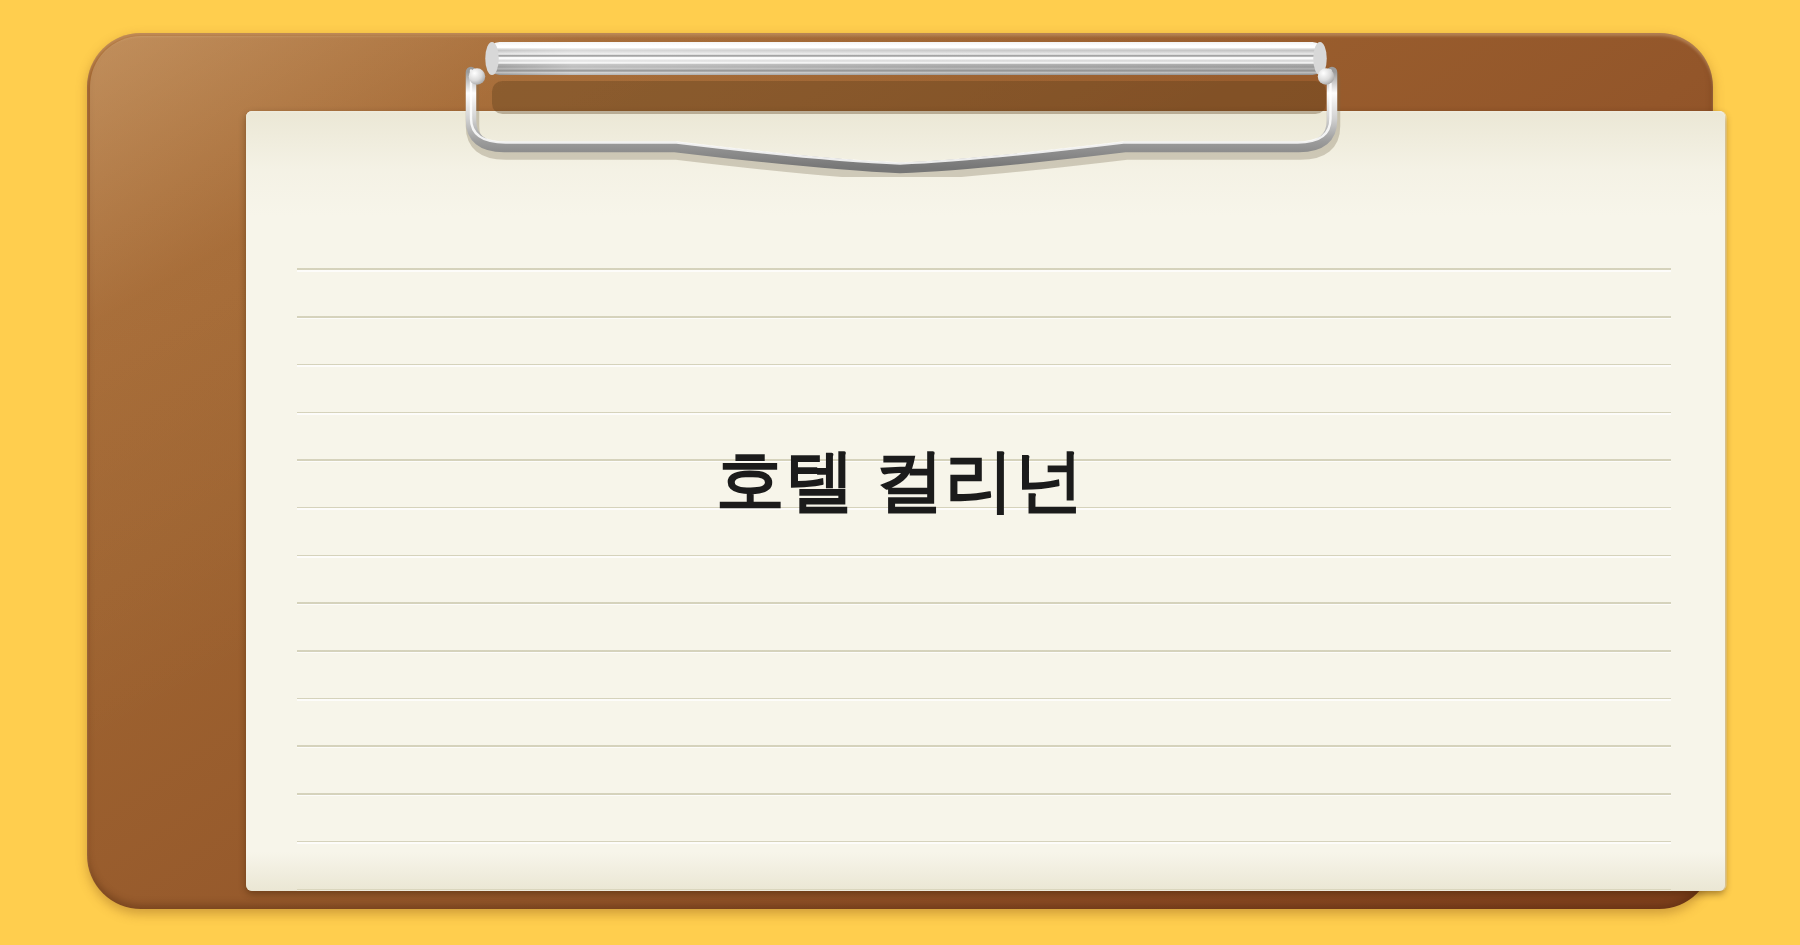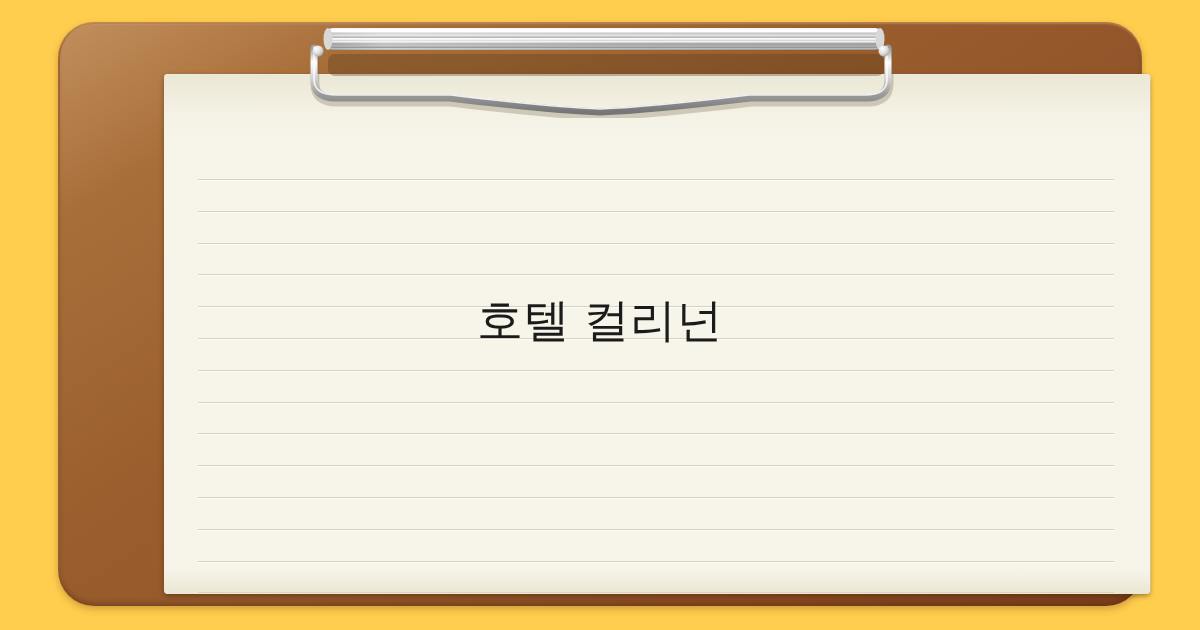--- a/index.html
+++ b/index.html
@@ -120,21 +120,21 @@
 
   
   #page-title {
     position: absolute;
     left: 0;
     top: 292px;
     width: 100%;
     text-align: center;
     font-size: 46px;
     line-height: 56px;
-    font-weight: 400;
+    font-weight: 700;
     color: #1B1B1B;
     letter-spacing: 0.5px;
     white-space: nowrap;
   }
 
   
   #clip-assembly {
     position: absolute;
     left: 300px;
     top: 18px;

